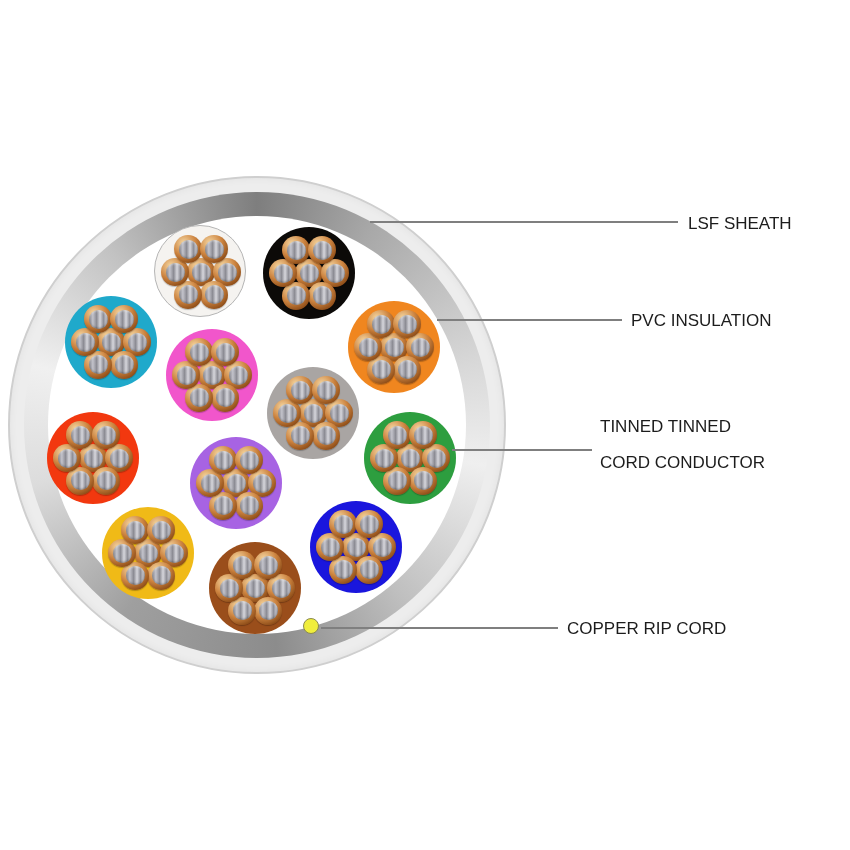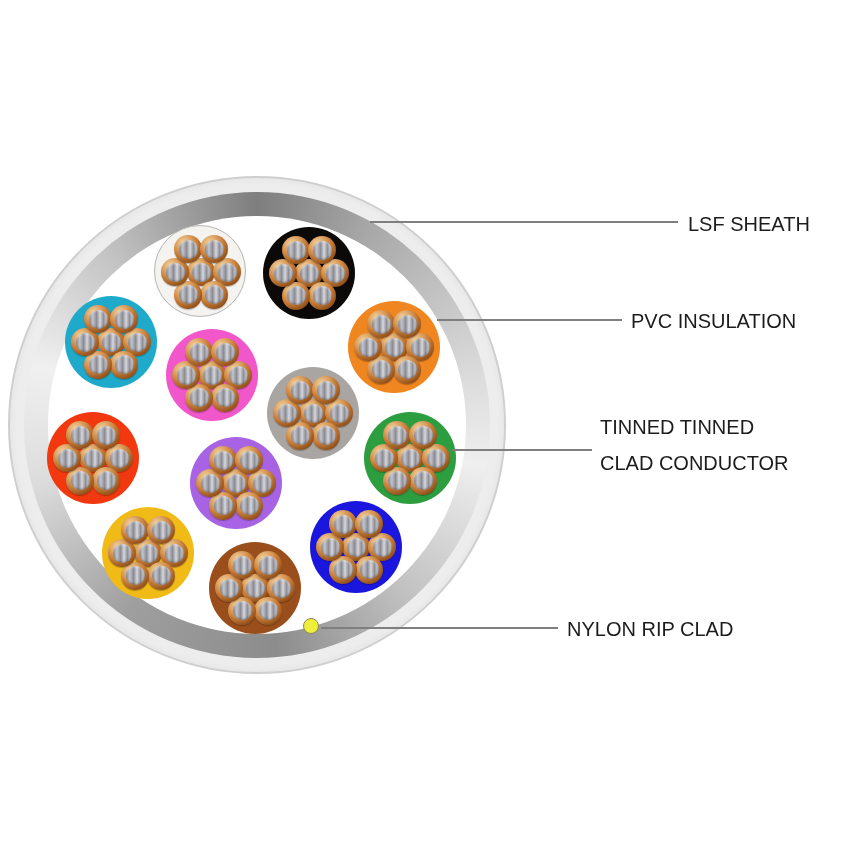--- a/index.html
+++ b/index.html
@@ -31,21 +31,21 @@
     background:linear-gradient(90deg,
       #83838b 0%,#c3c3cb 20%,#8b8b93 40%,#d6d6dc 58%,
       #8f8f97 76%,#bfbfc7 90%,#7f7f87 100%);
     box-shadow:inset 0 1px 2px rgba(255,255,255,.45),
                inset 0 -1px 2px rgba(0,0,0,.3);
   }
   .rip-dot{position:absolute;border-radius:50%;box-sizing:border-box;}
   .leader{position:absolute;height:2px;}
   .label-line{
     position:absolute;height:36px;line-height:36px;
-    font-size:20px;font-weight:400;letter-spacing:0px;
+    font-size:17px;font-weight:400;letter-spacing:0px;
     white-space:nowrap;
   }
 </style>
 </head>
 <body>
 
 <div class="page">
 
   <div class="circle sheath-outer" id="sheath-outer" style="left: 8px; top: 176px; width: 498px; height: 498px; background: rgb(237, 237, 237);"></div>
   <div class="circle sheath-metal" id="sheath-metal" style="left: 24px; top: 192px; width: 466px; height: 466px;"></div>
@@ -332,18 +332,18 @@
 
   <div class="rip-dot" id="rip-dot" style="left: 303px; top: 618px; width: 16px; height: 16px; background: rgb(240, 238, 60); border: 1.5px solid rgb(138, 138, 80);"></div>
 
   <div id="labels">
       <div class="leader" style="left: 370px; top: 221px; width: 308px; background: rgb(127, 127, 127);"></div>
       <div class="label-line" style="left: 688px; top: 206px; color: rgb(28, 28, 28);">LSF SHEATH</div>
       <div class="leader" style="left: 437px; top: 319px; width: 185px; background: rgb(127, 127, 127);"></div>
       <div class="label-line" style="left: 631px; top: 303px; color: rgb(28, 28, 28);">PVC INSULATION</div>
       <div class="leader" style="left: 452px; top: 449px; width: 140px; background: rgb(127, 127, 127);"></div>
       <div class="label-line" style="left: 600px; top: 409px; color: rgb(28, 28, 28);">TINNED TINNED</div>
-      <div class="label-line" style="left: 600px; top: 445px; color: rgb(28, 28, 28);">CLAD CONDUCTOR</div>
+      <div class="label-line" style="left: 600px; top: 445px; color: rgb(28, 28, 28);">CORD CONDUCTOR</div>
       <div class="leader" style="left: 321px; top: 627px; width: 237px; background: rgb(127, 127, 127);"></div>
-      <div class="label-line" style="left: 567px; top: 611px; color: rgb(28, 28, 28);">NYLON RIP CLAD</div>
+      <div class="label-line" style="left: 567px; top: 611px; color: rgb(28, 28, 28);">COPPER RIP CORD</div>
     </div>
 
 </div>
 
 </body></html>

